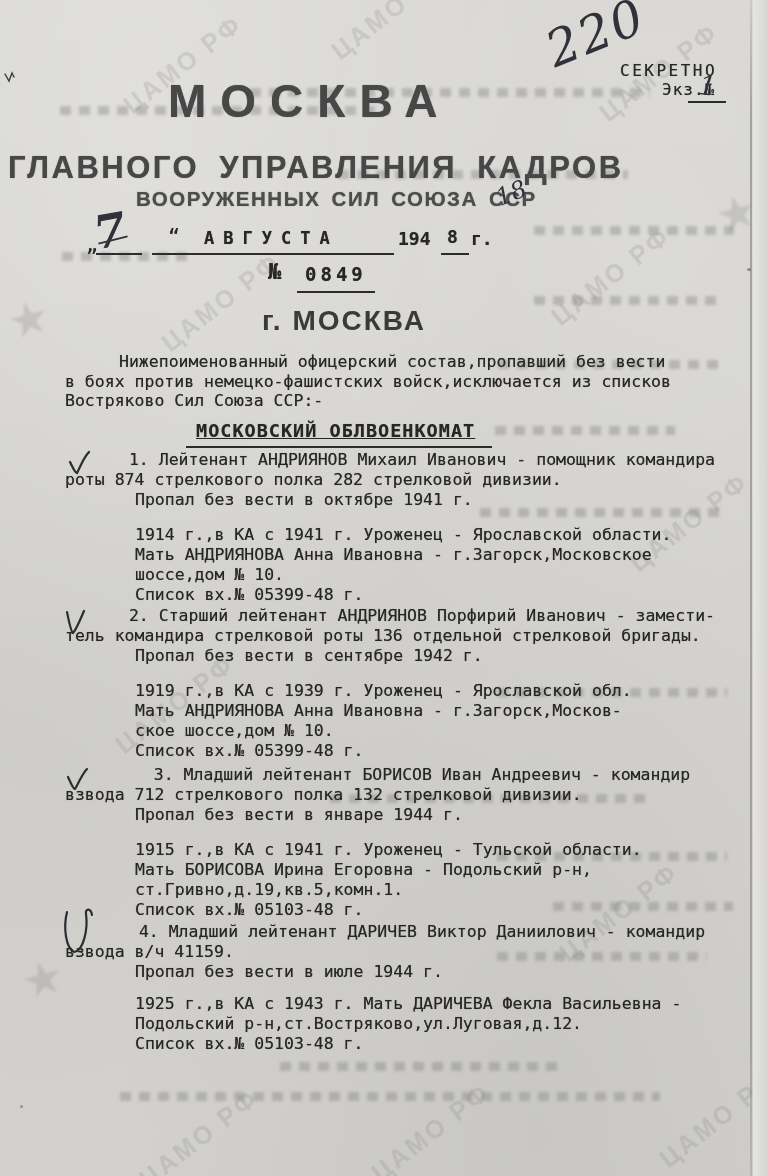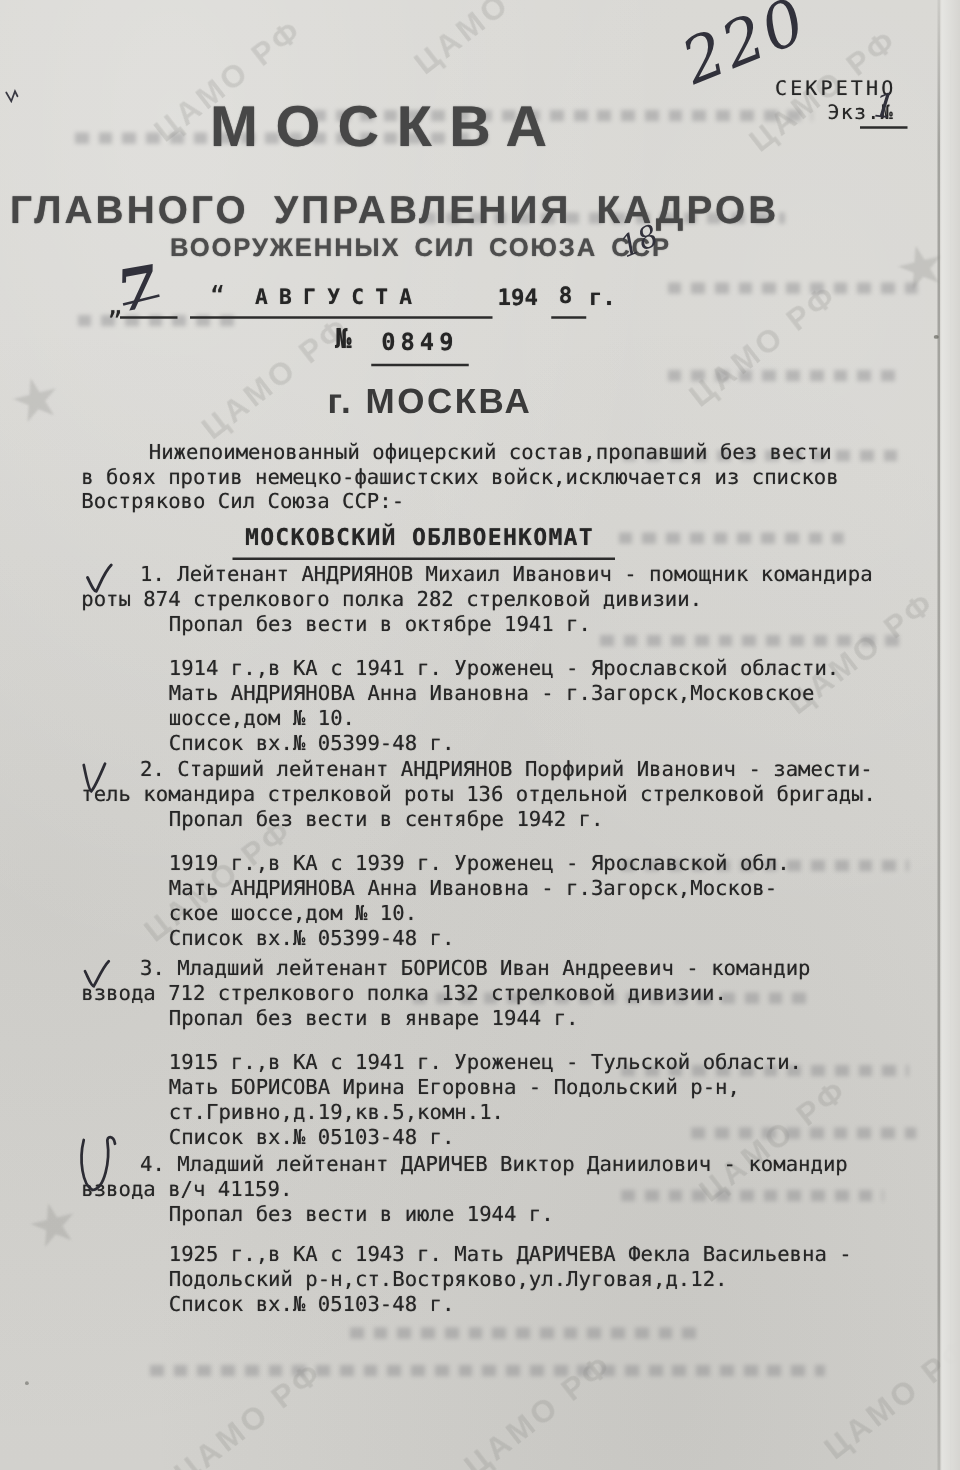--- a/index.html
+++ b/index.html
@@ -46,24 +46,24 @@
   .forces{position:absolute;left:136px;top:187px;font-size:20.5px;letter-spacing:1.5px;word-spacing:4px;color:#4d4d4d;}
   .dq{position:absolute;font-size:20px;}
   .month{position:absolute;left:204px;top:228px;font-size:17px;font-weight:bold;letter-spacing:9px;}
   .yr{position:absolute;font-size:18px;font-weight:bold;}
   .numlabel{position:absolute;left:268px;top:259px;font-size:22px;font-weight:bold;}
   .numval{position:absolute;left:305px;top:263px;font-size:19px;font-weight:bold;letter-spacing:4px;}
   .city{position:absolute;left:262px;top:305px;font-family:"Liberation Sans",sans-serif;
       font-size:28px;font-weight:bold;letter-spacing:2px;color:#3a3a3a;}
   .preamble{position:absolute;left:65px;top:352px;width:660px;font-size:16.5px;line-height:19.5px;}
   .preamble .first{text-indent:54px;}
-  .section{position:absolute;left:196px;top:420px;font-size:18.5px;font-weight:bold;letter-spacing:1px;}
+  .section{position:absolute;left:196px;top:420px;font-size:18.5px;font-weight:bold;letter-spacing:1px;text-decoration:underline;}
   .entries-block{position:absolute;left:65px;width:690px;font-size:16.5px;line-height:20px;}
   .entry{position:relative;}
-  .head1{margin-left:47px;}
+  .head1{margin-left:24px;text-align:center;}
   .inset{margin-left:70px;}
   .gap{height:15px;}
   .gap-sm{height:12px;}
   .check{position:absolute;}
   .speck{position:absolute;border-radius:50%;background:#55554f;}
 </style>
 </head>
 <body>
 
 <div class="page">

